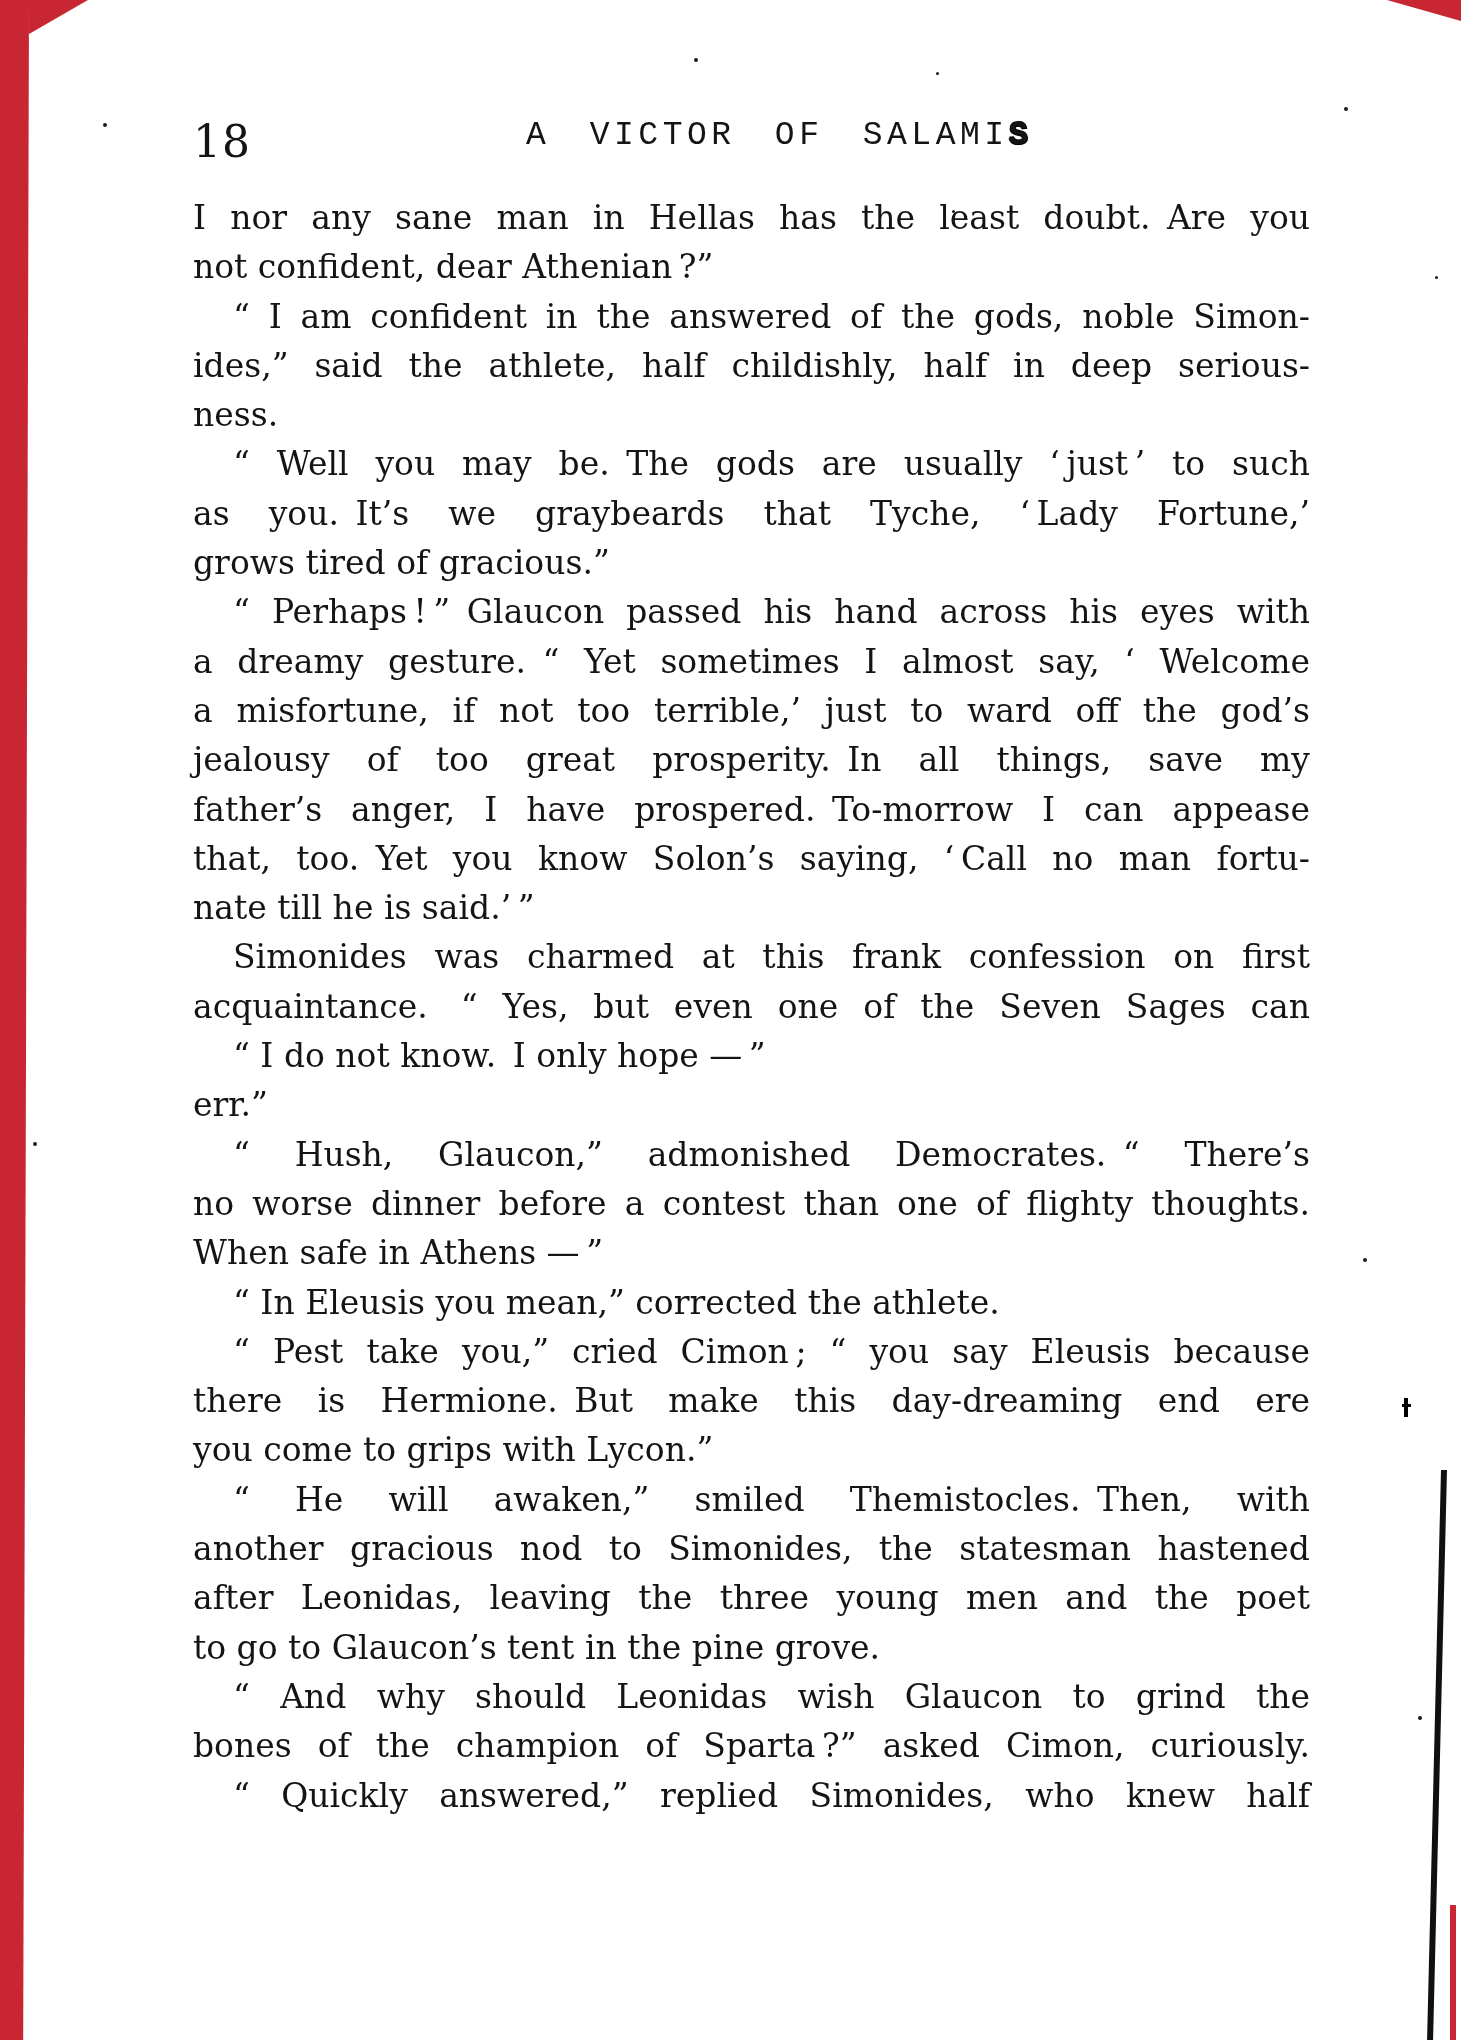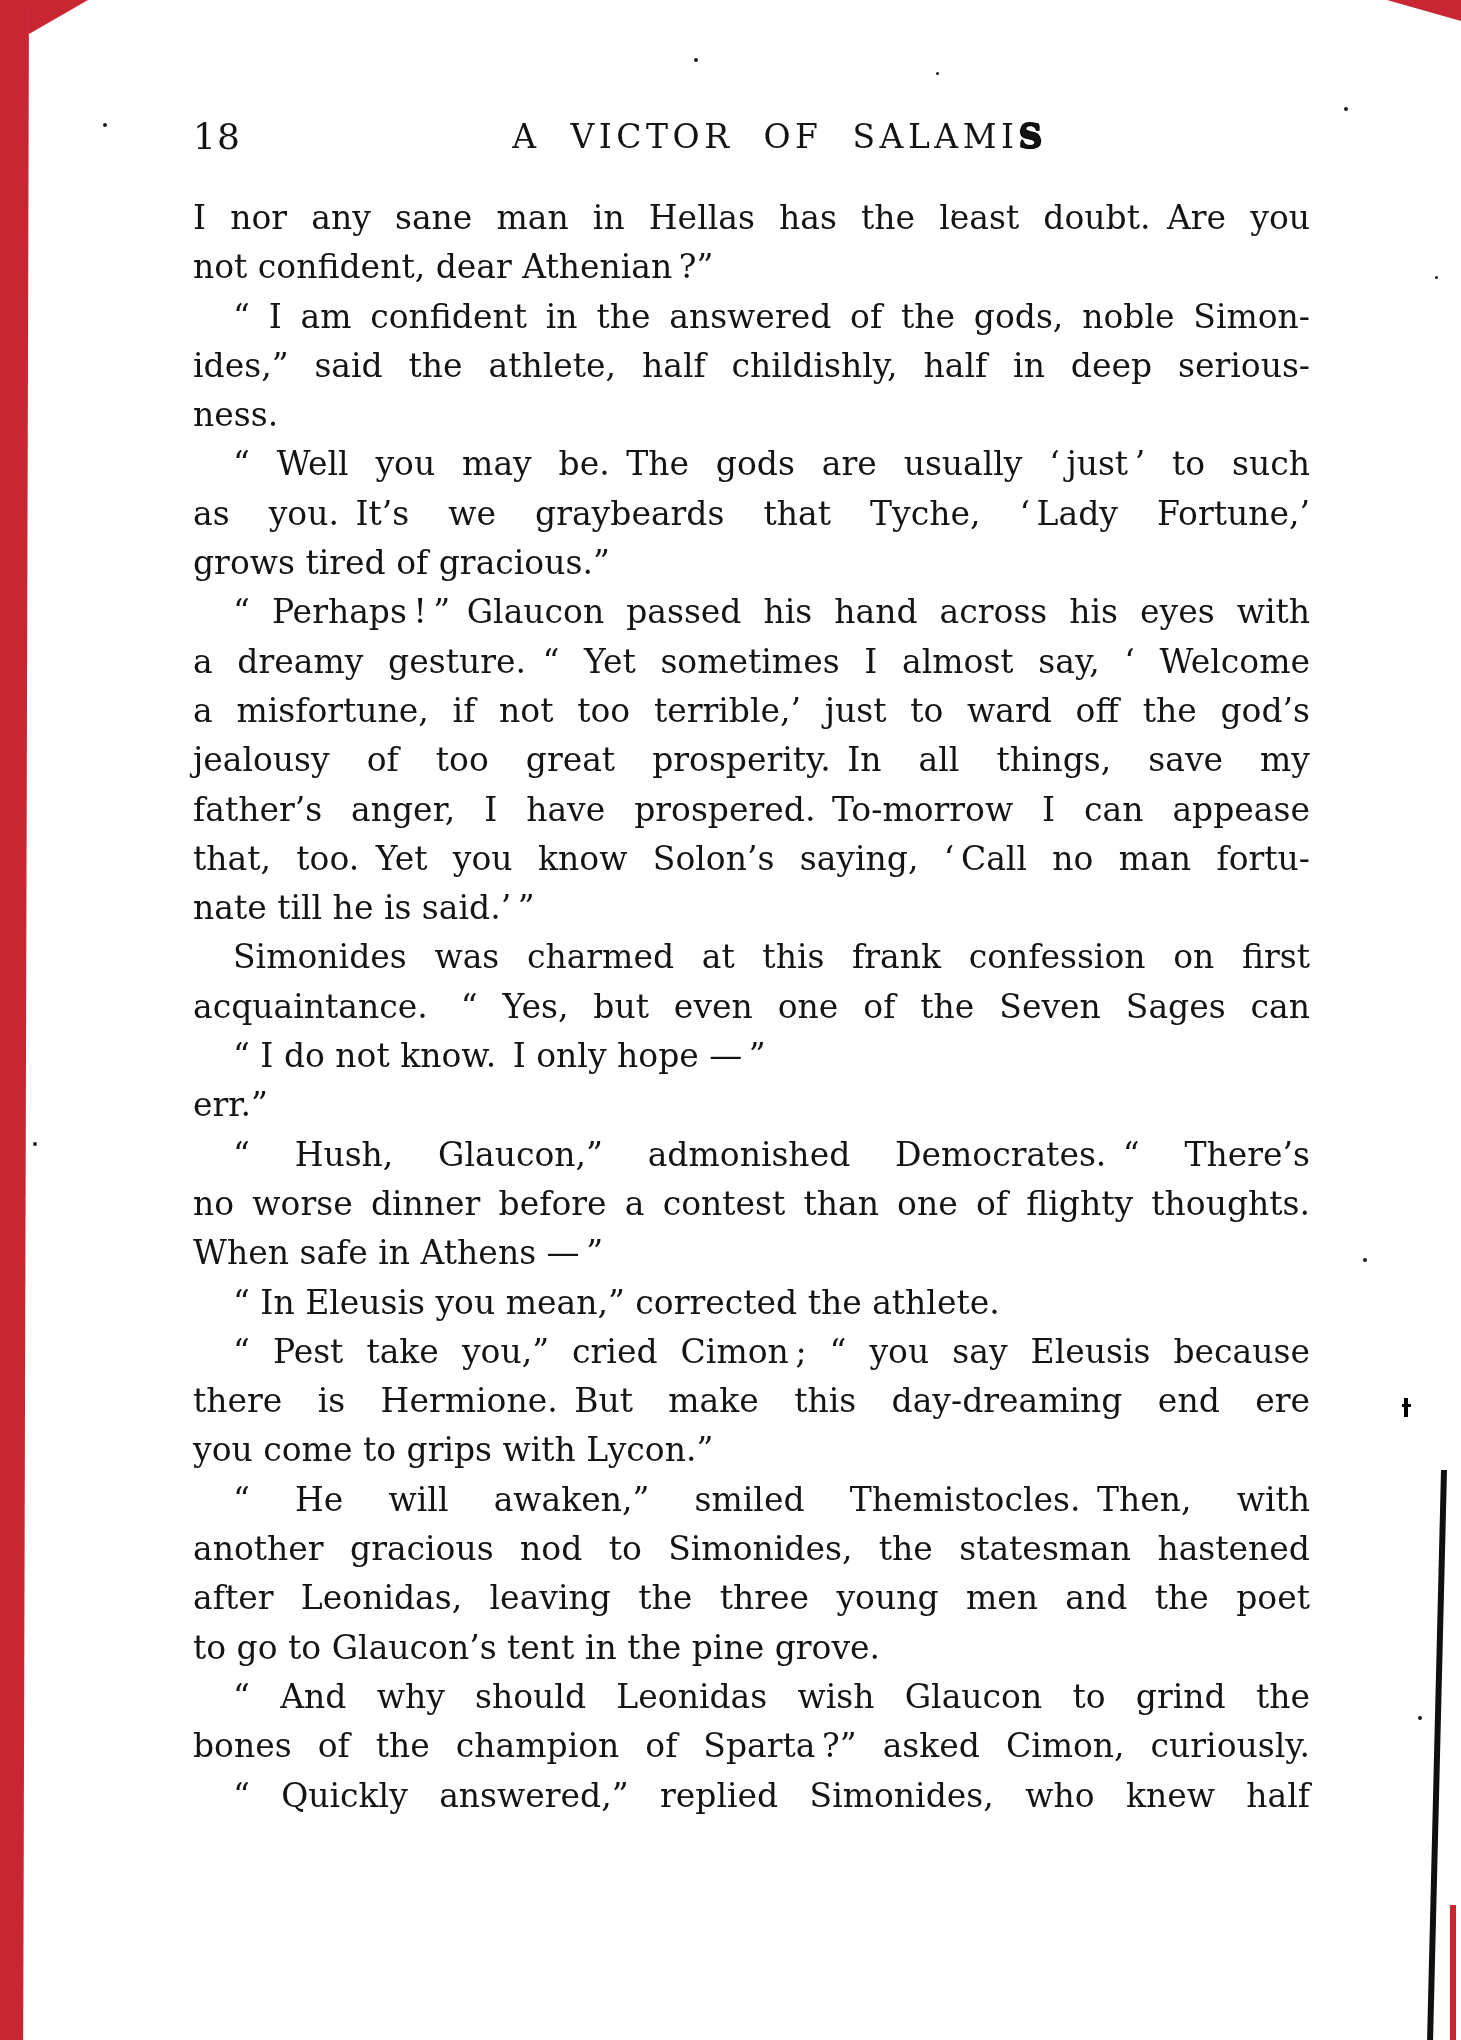--- a/index.html
+++ b/index.html
@@ -7,26 +7,26 @@
   }
   html,body{margin:0;padding:0;background:#888;}
   .page{
     position:relative; width:1461px; height:2040px;
     background:var(--paper); overflow:hidden;
     font-family:"DejaVu Serif", serif; color:var(--ink);
   }
   
   .folio{
     position:absolute; left:193px; top:116px;
-    font-size:36px; letter-spacing:1px;
+    font-size:44px; letter-spacing:1px;
   }
   .running-title{
     position:absolute; left:193px; top:117px; width:1117px;
     text-align:center; padding-left:56px; box-sizing:border-box;
-    font-size:33px; letter-spacing:4.5px; word-spacing:15px; white-space:nowrap;
+    font-size:33px; letter-spacing:4.5px; word-spacing:15px; white-space:nowrap;font-family:Liberation Mono, monospace;
   }
   .inked{ 
     font-weight:700;
     text-shadow:0 0 1.5px #000, .7px .7px 0 #000, -.7px .7px 0 #000, 0 -.7px 0 #000;
   }
   
   .page-text{
     position:absolute; left:193px; top:193px; width:1117px;
     font-size:33px; line-height:49.3px;
   }

